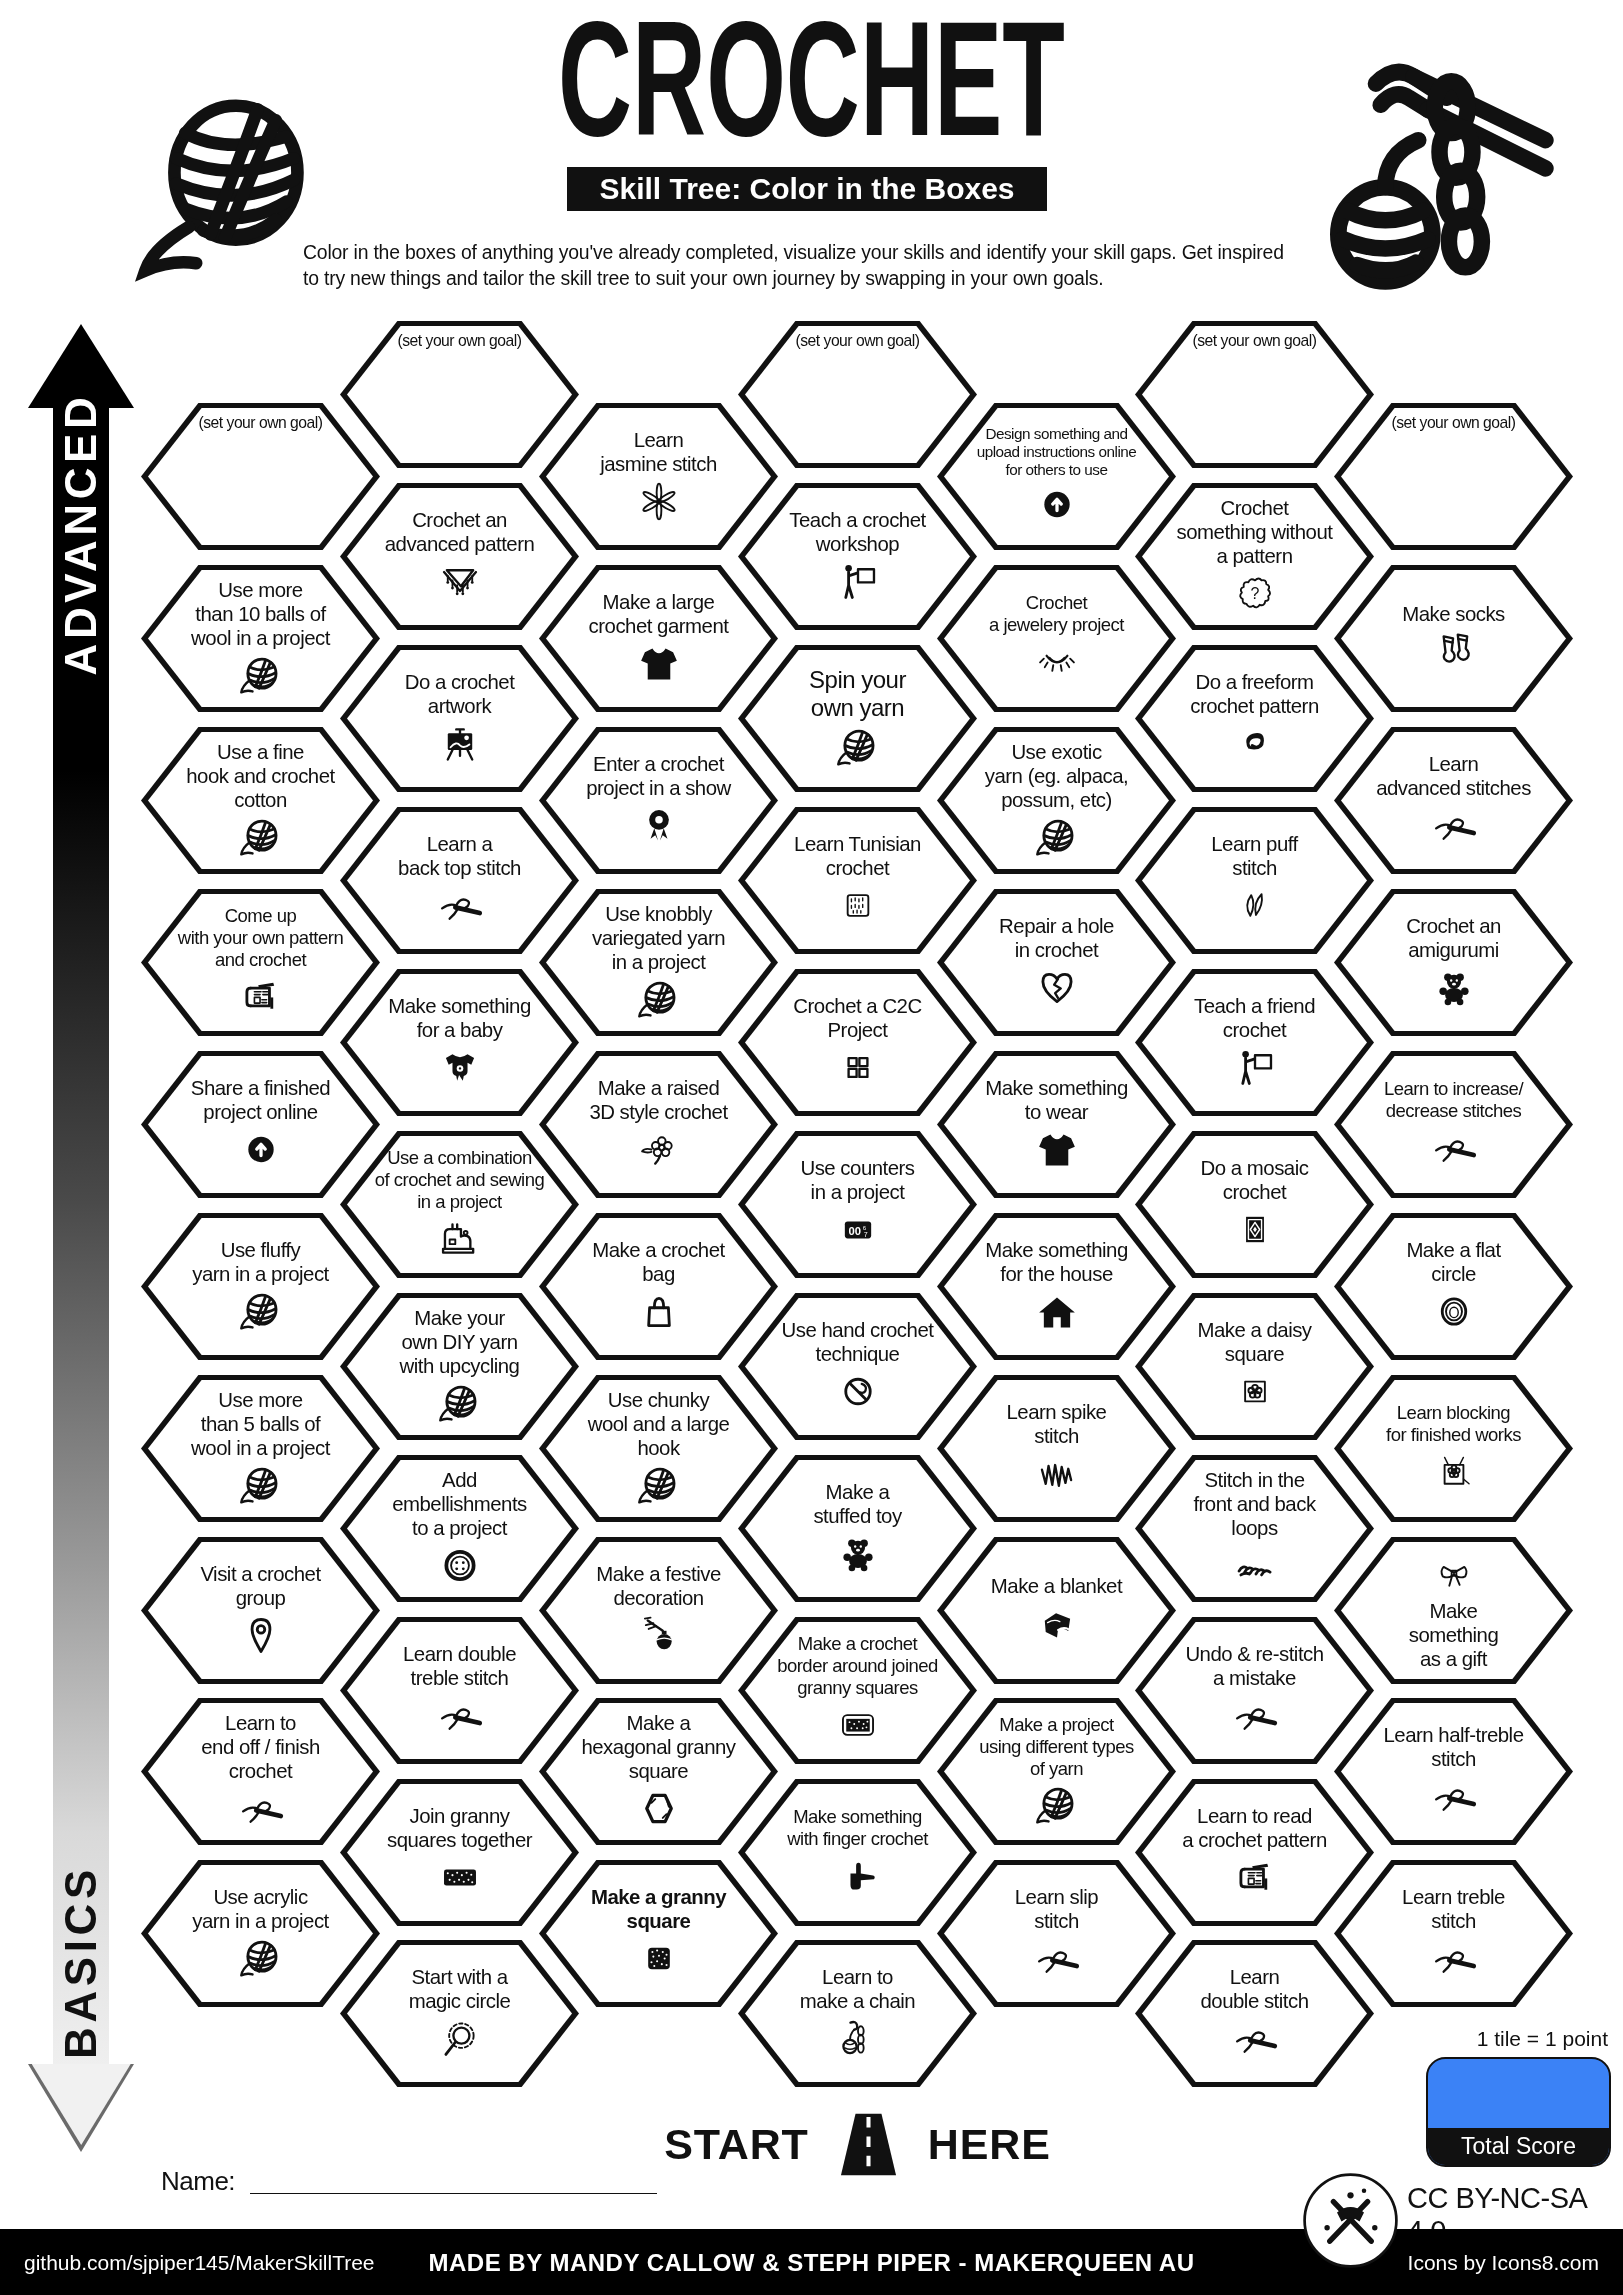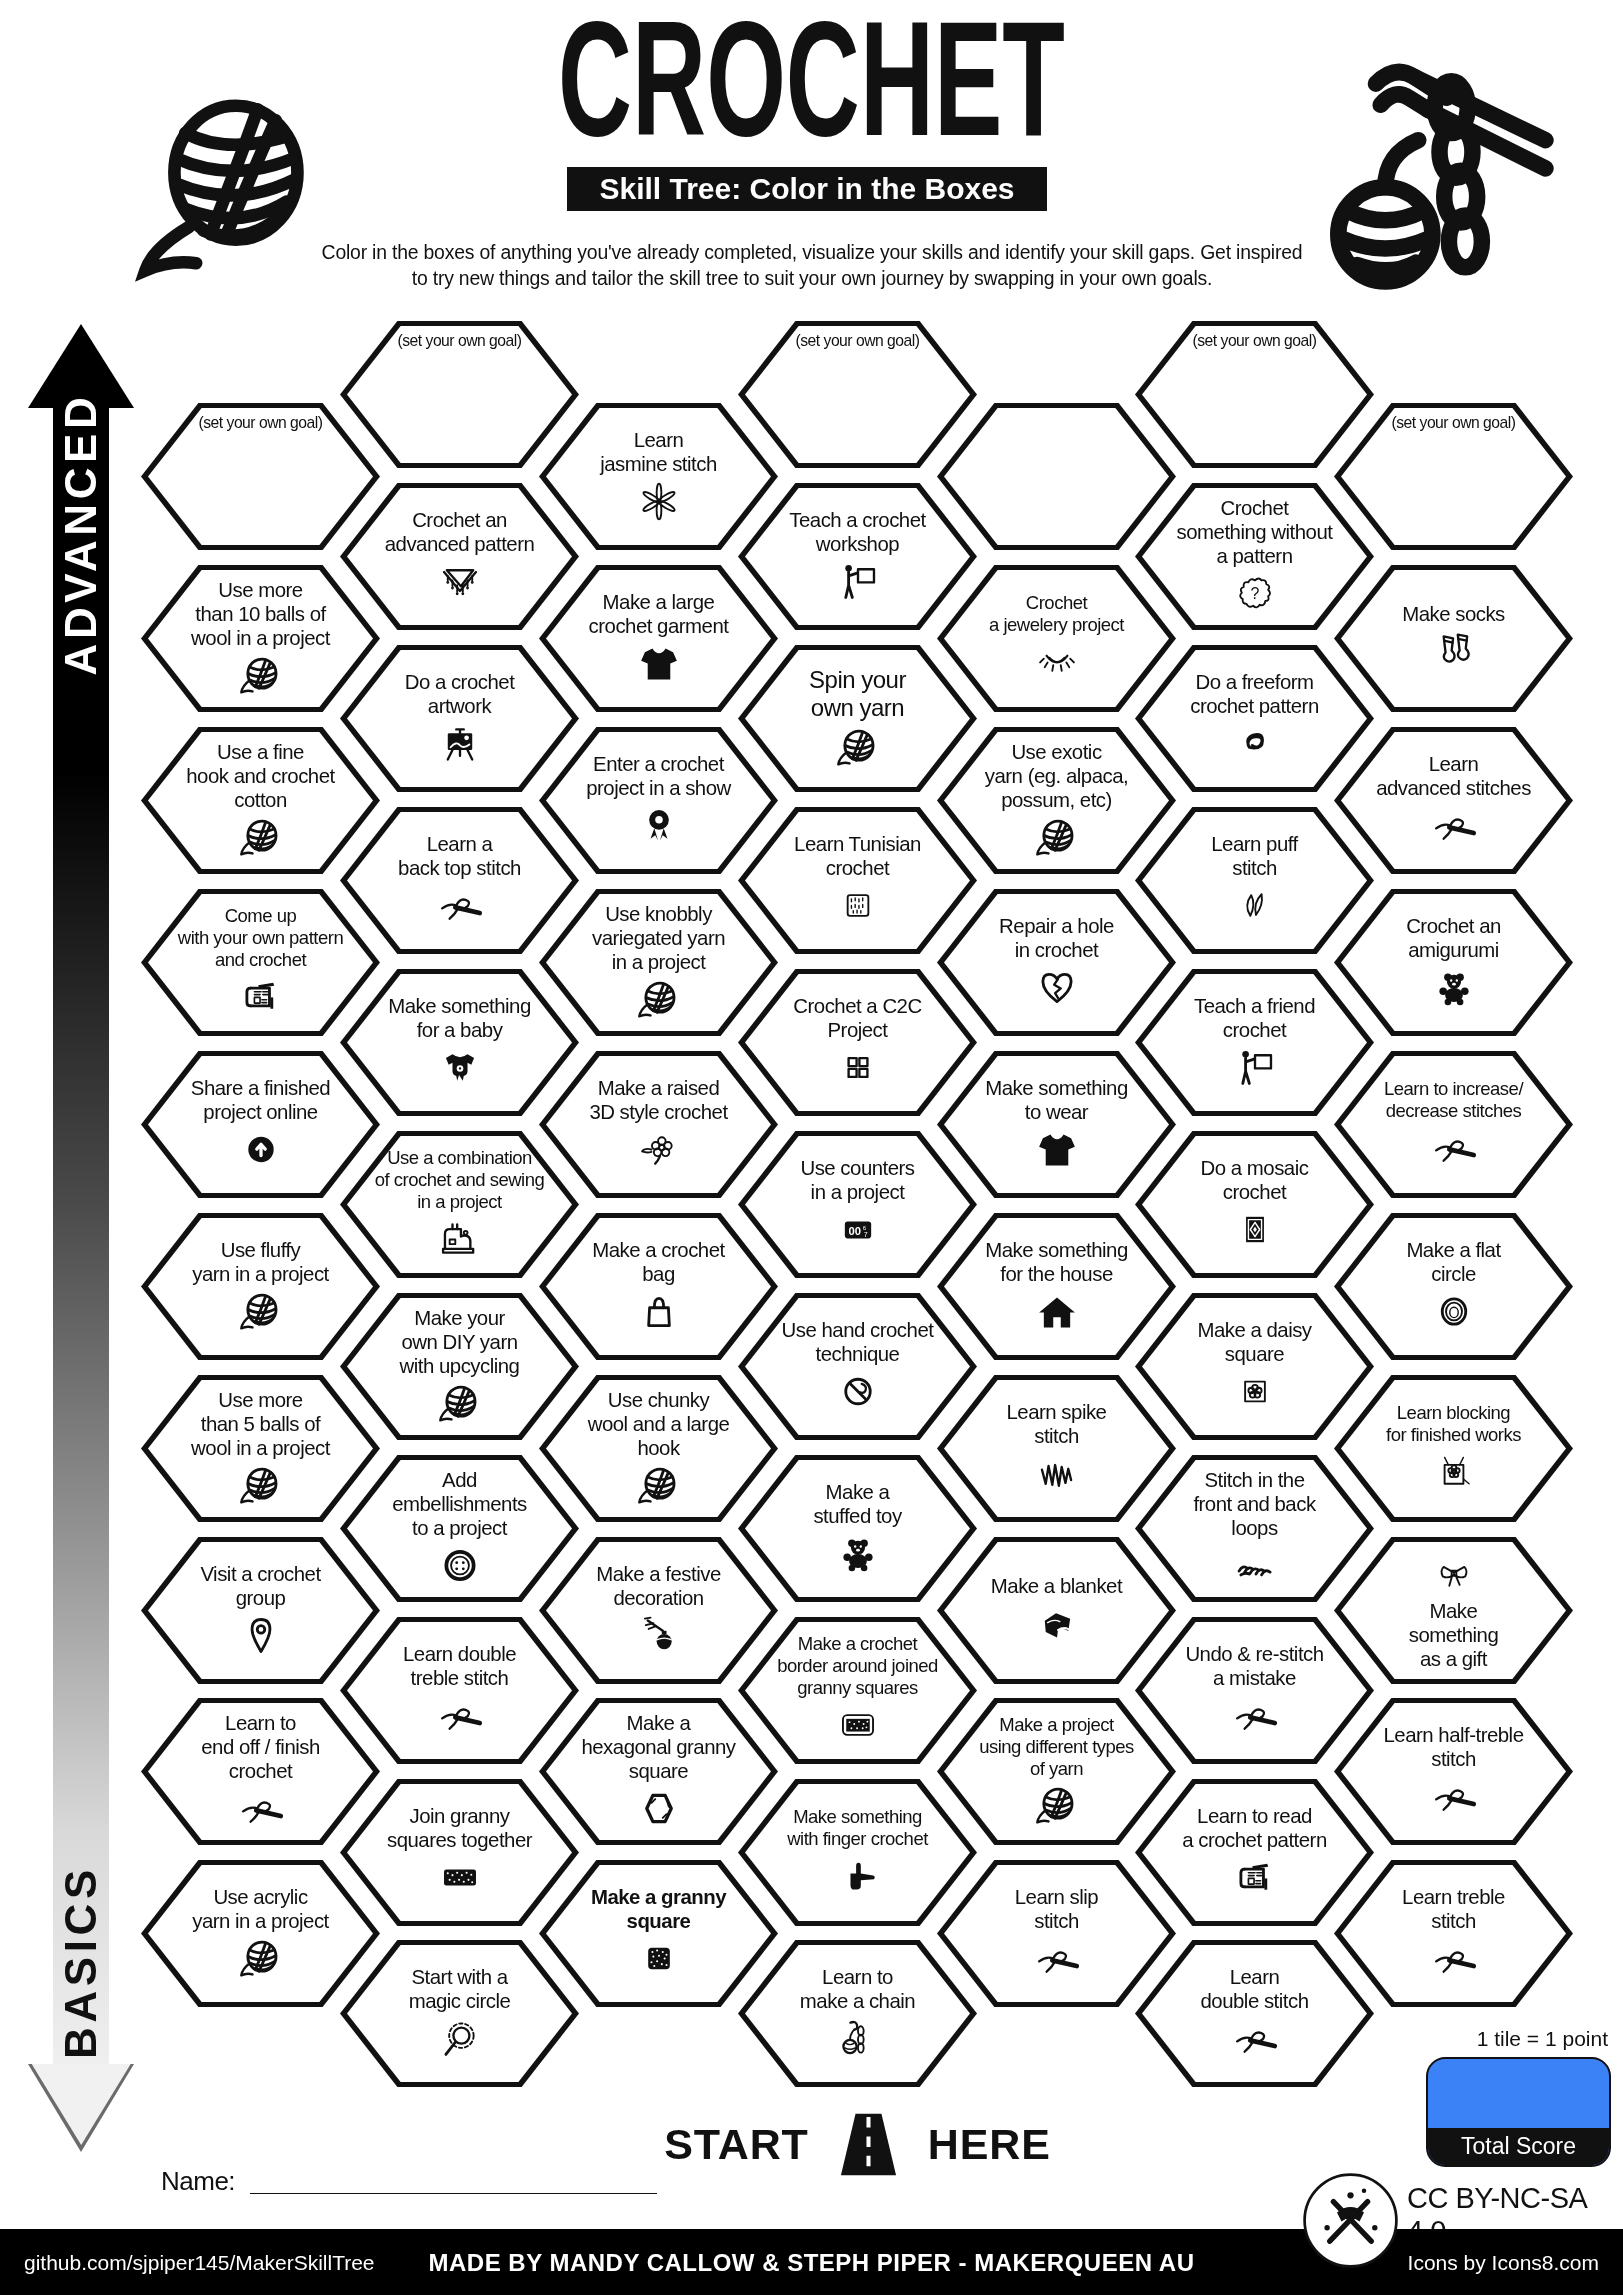--- a/index.html
+++ b/index.html
@@ -5,21 +5,21 @@
   html,body{margin:0;padding:0;background:#888;}
   #poster{position:relative;width:1623px;height:2295px;background:#fff;overflow:hidden;
           font-family:"Liberation Sans",sans-serif;color:#111;}
   
   .title{position:absolute;top:24px;left:0;width:100%;text-align:center;
          font-size:125px;font-weight:900;line-height:93px;letter-spacing:0;
          transform:scale(.82,1.3);transform-origin:50% 20%;}
   .subtitle-box{position:absolute;left:567px;top:167px;width:480px;height:44px;background:#111;
          display:flex;align-items:center;justify-content:center;}
   .subtitle-box span{color:#fff;font-size:30px;font-weight:600;letter-spacing:0;}
-  .desc{position:absolute;left:303px;top:221px;width:1018px;text-align:center;
+  .desc{position:absolute;left:303px;top:221px;width:1018px;
         font-size:19.4px;line-height:1.32;white-space:pre-line;letter-spacing:-0.2px;}
   .logo{position:absolute;}
   
   .arrow{position:absolute;left:28px;top:324px;width:106px;height:1832px;}
   .arrow .head-up{position:absolute;left:0;top:0;width:106px;height:84px;background:#000;
         clip-path:polygon(50% 0,100% 100%,0 100%);}
   .arrow .shaft{position:absolute;left:25.4px;top:82px;width:56px;height:1659px;
         background:linear-gradient(to bottom,#000 0%,#000 22%,#4a4a4a 48%,#9a9a9a 70%,#d9d9d9 86%,#efefef 100%);}
   .arrow .head-down-o{position:absolute;left:0;top:1740px;width:106px;height:88px;background:#6b6b6b;
         clip-path:polygon(0 0,100% 0,50% 100%);}
@@ -848,20 +848,31 @@
               <circle cx="33" cy="67" r="14" stroke-width="5"></circle>
               <path d="M33 53 Q33 40 42 31" stroke-width="4"></path>
               <path d="M24 60 Q33 66 42 60 M22 70 Q33 76 44 70" stroke-width="3"></path>
             </g>
           </svg>
         </div>
       </div>
       <div class="hex" style="left: 937px; top: 403px;">
         <div class="hex-border"></div>
         <div class="hex-fill"></div>
+        <div class="hex-body">
+          <span class="hex-label" style="font-size: 15.3px;">Design something and
+upload instructions online
+for others to use</span>
+          <svg viewBox="0 0 100 100" class="icn">
+            <g fill="none" stroke="#111" stroke-width="6" stroke-linecap="round" stroke-linejoin="round">
+              <circle cx="50" cy="50" r="27" fill="#111" stroke="none"></circle>
+              <path d="M50 63 L50 41 M41 49 L50 39 L59 49" stroke="#fff" stroke-width="7"></path>
+            </g>
+          </svg>
+        </div>
       </div>
       <div class="hex" style="left: 937px; top: 565px;">
         <div class="hex-border"></div>
         <div class="hex-fill"></div>
         <div class="hex-body">
           <span class="hex-label" style="font-size: 18.5px;">Crochet
 a jewelery project</span>
           <svg viewBox="0 0 100 100" class="icn">
             <g fill="none" stroke="#111" stroke-width="6" stroke-linecap="round" stroke-linejoin="round">
               <path d="M28 38 Q50 66 72 38" stroke-width="5"></path>

